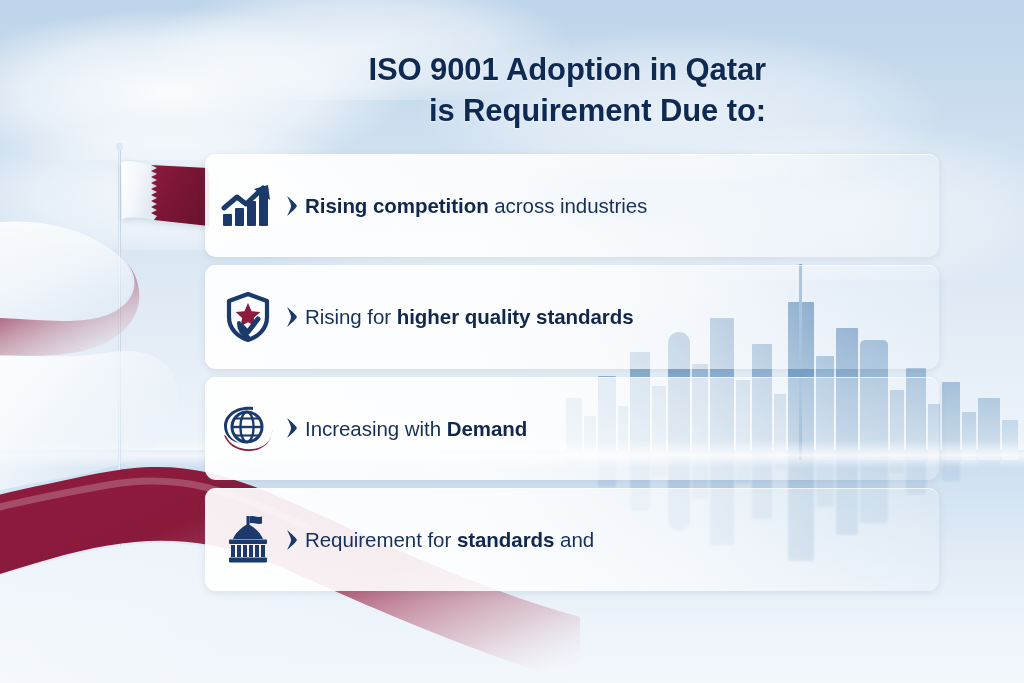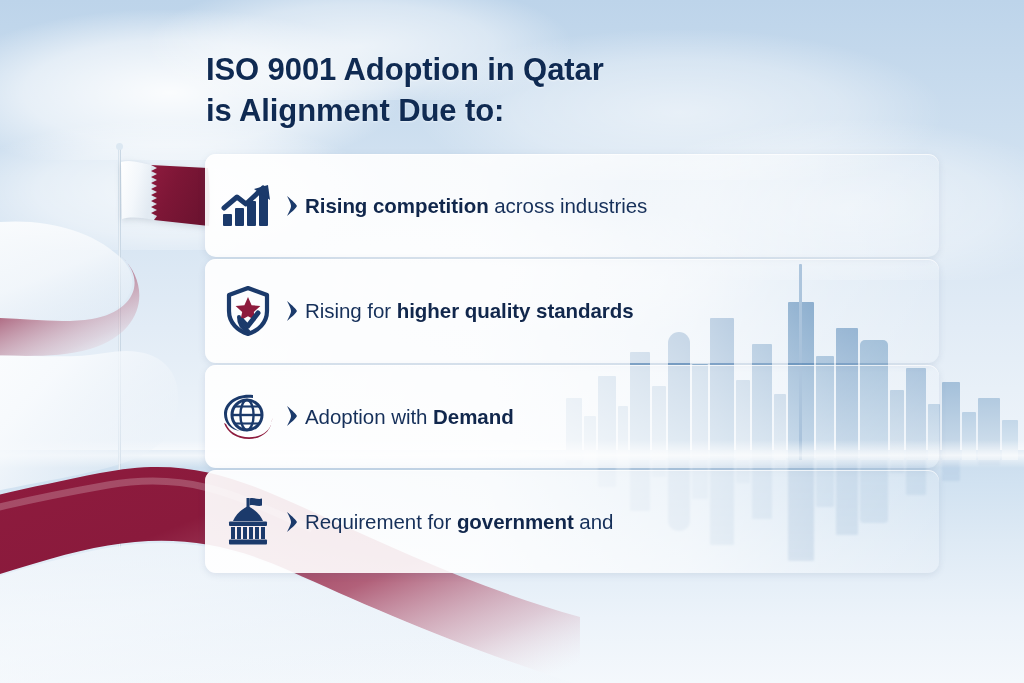--- a/index.html
+++ b/index.html
@@ -87,21 +87,21 @@
     text-shadow:0 1px 2px rgba(255,255,255,.55);
   }
   .title-l2 { display:block; }
 
   
   .cards { position:absolute; left:205px; top:154px; width:734px; }
   .card {
     position:relative;
     display:flex; align-items:center;
     min-height:74px;
-    margin-bottom:2px;
+    margin-bottom:8px;
     padding:8px 14px 8px 12px;
     border-radius:11px;
     background:linear-gradient(100deg,
       rgba(255,255,255,.93) 0%,
       rgba(255,255,255,.88) 38%,
       rgba(255,255,255,.62) 66%,
       rgba(255,255,255,.30) 84%,
       rgba(255,255,255,.12) 100%);
     box-shadow:0 2px 7px rgba(74,104,140,.13), inset 0 1px 0 rgba(255,255,255,.7);
   }
@@ -119,21 +119,21 @@
   .card-text {
     color:#16305a;
     font-size:20.5px;
     line-height:1.42;
     font-weight:400;
     letter-spacing:-.05px;
     white-space:pre-line;
   }
   .card-text b { font-weight:700; color:#11274c; }
 
-  .line { display:block; }
+  .line { display:block;text-align:right; }
 </style>
 </head>
 <body>
 
 <div class="stage">
 
   <div class="cloud c1"></div>
   <div class="cloud c2"></div>
   <div class="cloud c3"></div>
   <div class="cloud c4"></div>
@@ -264,21 +264,21 @@
              C266,318 200,318 110,344 C60,358 14,374 -20,390 Z" fill="url(#rbM)"></path>
 
     <path d="M-20,390 C20,374 70,356 120,344 C205,320 268,322 352,358
              C430,392 520,432 640,470 L-20,470 Z" fill="url(#rbW)" opacity="0.5"></path>
 
     <path d="M-18,312 C30,298 100,282 168,270 C250,256 296,280 372,314" fill="none" stroke="#ffffff" stroke-opacity="0.22" stroke-width="7"></path>
   </svg>
 
   <div class="title">
     <span class="line">ISO 9001 Adoption in Qatar</span>
-    <span class="line title-l2">is Alignment Due to:</span>
+    <span class="line title-l2">is Requirement Due to:</span>
   </div>
 
   <div class="cards">
 
     <div class="card">
       <span class="card-icon">
         <svg width="54" height="44" viewBox="0 0 54 44">
           <g fill="#1b3a6b">
             <rect x="2" y="30" width="9" height="12" rx="1"></rect>
             <rect x="14" y="24" width="9" height="18" rx="1"></rect>
@@ -329,21 +329,21 @@
           <line x1="15" y1="33.5" x2="39" y2="33.5" stroke="#1b3a6b" stroke-width="2.1"></line>
           <path d="M6,34 C10,44 24,50 38,46 C48,43 53,35 52,27 C53,39 43,49 29,49 C16,49 7,42 4,33 Z" fill="#8d1b3d"></path>
         </svg>
       </span>
       <span class="chev">
         <svg width="14" height="22" viewBox="0 0 14 22">
             <path d="M2,1 C8,6 11,9 12,11 C11,13 8,16 2,21 C5,15 6,13 6,11 C6,9 5,7 2,1 Z" fill="#1b3a6b"></path>
           </svg>
       </span>
       <span class="card-text">
-        <span class="line"><span>Adoption with </span><b>Demand</b></span>
+        <span class="line"><span>Increasing with </span><b>Demand</b></span>
       </span>
     </div>
 
     <div class="card two-line">
       <span class="card-icon">
         <svg width="56" height="52" viewBox="0 0 56 52">
           <g fill="#1b3a6b">
             <rect x="26.5" y="2" width="3" height="10"></rect>
             <path d="M29.5,2.5 C34,1 38,4 42,2.5 L42,9.5 C38,11 34,8 29.5,9.5 Z"></path>
             <path d="M28,10 C20,14 15,20 13,25 L43,25 C41,20 36,14 28,10 Z"></path>
@@ -357,18 +357,18 @@
             <rect x="9" y="43.5" width="38" height="5" rx="1"></rect>
           </g>
         </svg>
       </span>
       <span class="chev">
         <svg width="14" height="22" viewBox="0 0 14 22">
             <path d="M2,1 C8,6 11,9 12,11 C11,13 8,16 2,21 C5,15 6,13 6,11 C6,9 5,7 2,1 Z" fill="#1b3a6b"></path>
           </svg>
       </span>
       <span class="card-text">
-        <span class="line"><span>Requirement for </span><b>government</b><span> and</span></span>
+        <span class="line"><span>Requirement for </span><b>standards</b><span> and</span></span>
       </span>
     </div>
 
   </div>
 </div>
 
 </body></html>

